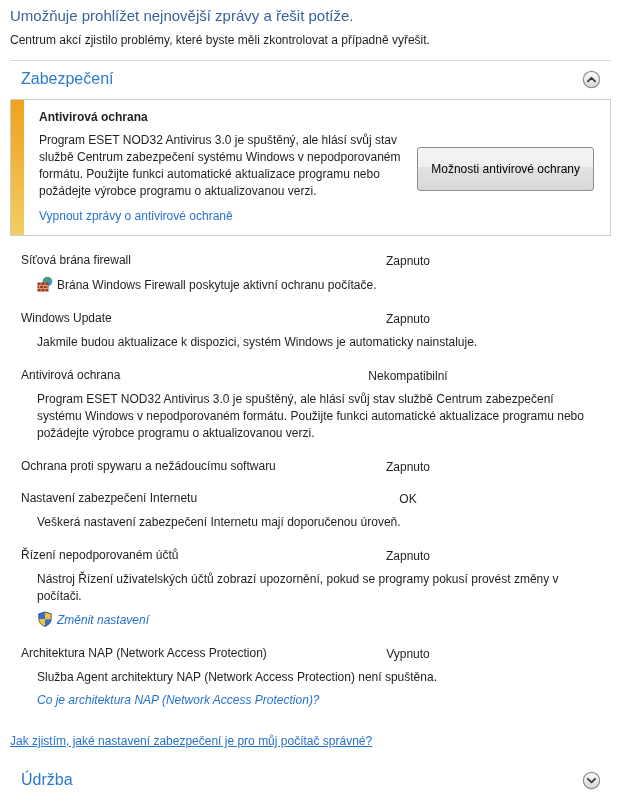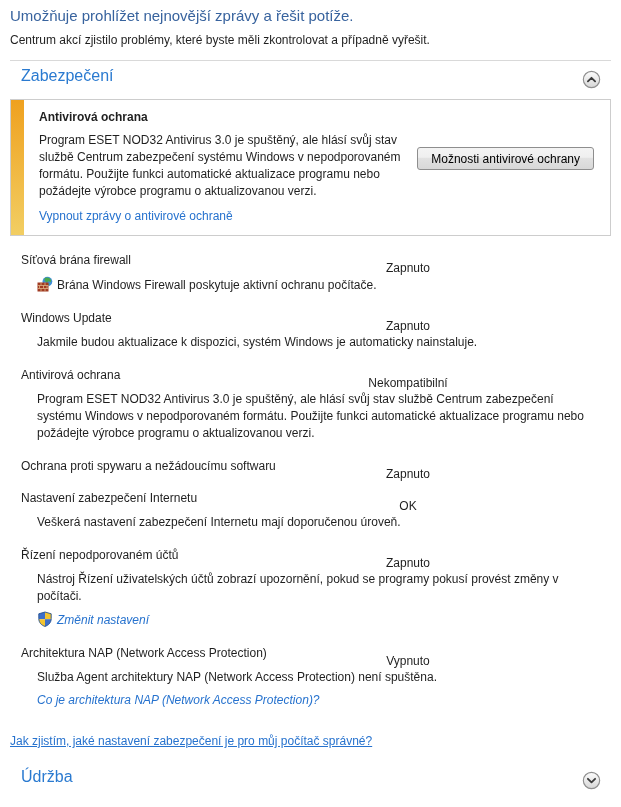--- a/index.html
+++ b/index.html
@@ -18,51 +18,51 @@
     font-family:"Liberation Sans","DejaVu Sans",sans-serif;
     font-size:12px;color:var(--text);
   }
   .page{width:621px;height:807px;padding:0 10px;}
   .page-title{
     margin:7px 0 0 0;font-size:15px;font-weight:normal;color:var(--heading);
   }
   .page-subtitle{margin:9px 0 0 0;font-size:12px;color:var(--text);}
   .divider{border-top:1px solid var(--divider);margin-top:13px;}
   .section-header{
-    position:relative;display:flex;align-items:flex-end;
-    padding:9px 0 13px 11px;height:37px;
+    position:relative;display:flex;align-items:flex-start;
+    padding:9px 0 1px 11px;height:37px;
   }
   .section-title{font-size:16px;color:var(--section-title);cursor:pointer;}
   .collapse-btn{
     position:absolute;right:10px;top:9px;width:19px;height:19px;cursor:pointer;
   }
   
   .alert-box{
     position:relative;margin:1px 0 17px 0;width:601px;min-height:131px;
     border:1px solid #cdcdcd;background:#fff;
   }
   .alert-stripe{
     position:absolute;left:0;top:0;bottom:0;width:13px;
     background:linear-gradient(to bottom,var(--alert-stripe-top),var(--alert-stripe-bottom));
   }
   .alert-content{margin-left:28px;padding:10px 0 12px 0;}
   .alert-title{font-weight:bold;margin-bottom:8px;}
   .alert-body{width:372px;line-height:17px;}
   .alert-link{display:inline-block;margin-top:9px;color:var(--link);text-decoration:none;cursor:pointer;}
   .win-btn{
-    position:absolute;right:16px;top:47px;height:23px;padding:0 13px;
+    position:absolute;right:16px;top:47px;height:44px;padding:0 13px;
     font-family:"Liberation Sans","DejaVu Sans",sans-serif;font-size:12px;color:#000;
     background:linear-gradient(to bottom,#f4f4f4 0%,#efefef 45%,#e2e2e2 46%,#d8d8d8 100%);
     border:1px solid #8e8e8e;border-radius:3px;cursor:pointer;
   }
   
   .sec-item{position:relative;margin-bottom:17px;}
   .item-row{position:relative;padding-left:11px;line-height:15px;margin-bottom:8px;}
   .item-status{
-    position:absolute;left:398px;top:8px;transform:translateX(-50%);white-space:nowrap;
+    position:absolute;left:398px;top:1px;transform:translateX(-50%);white-space:nowrap;
   }
   .item-desc{padding-left:27px;line-height:17px;max-width:588px;}
   .item-desc .icon{display:inline-block;width:16px;height:16px;vertical-align:-3px;margin-right:4px;}
   .item-link-row{padding-left:27px;margin-top:6px;line-height:17px;font-style:italic;}
   .item-link-row .icon{display:inline-block;width:16px;height:16px;vertical-align:-3px;margin-right:4px;}
   .row-link{color:var(--link);text-decoration:none;cursor:pointer;}
   .footer-link{
     display:inline-block;margin:8px 0 0 0;color:var(--link);
     text-decoration:underline;cursor:pointer;
   }

